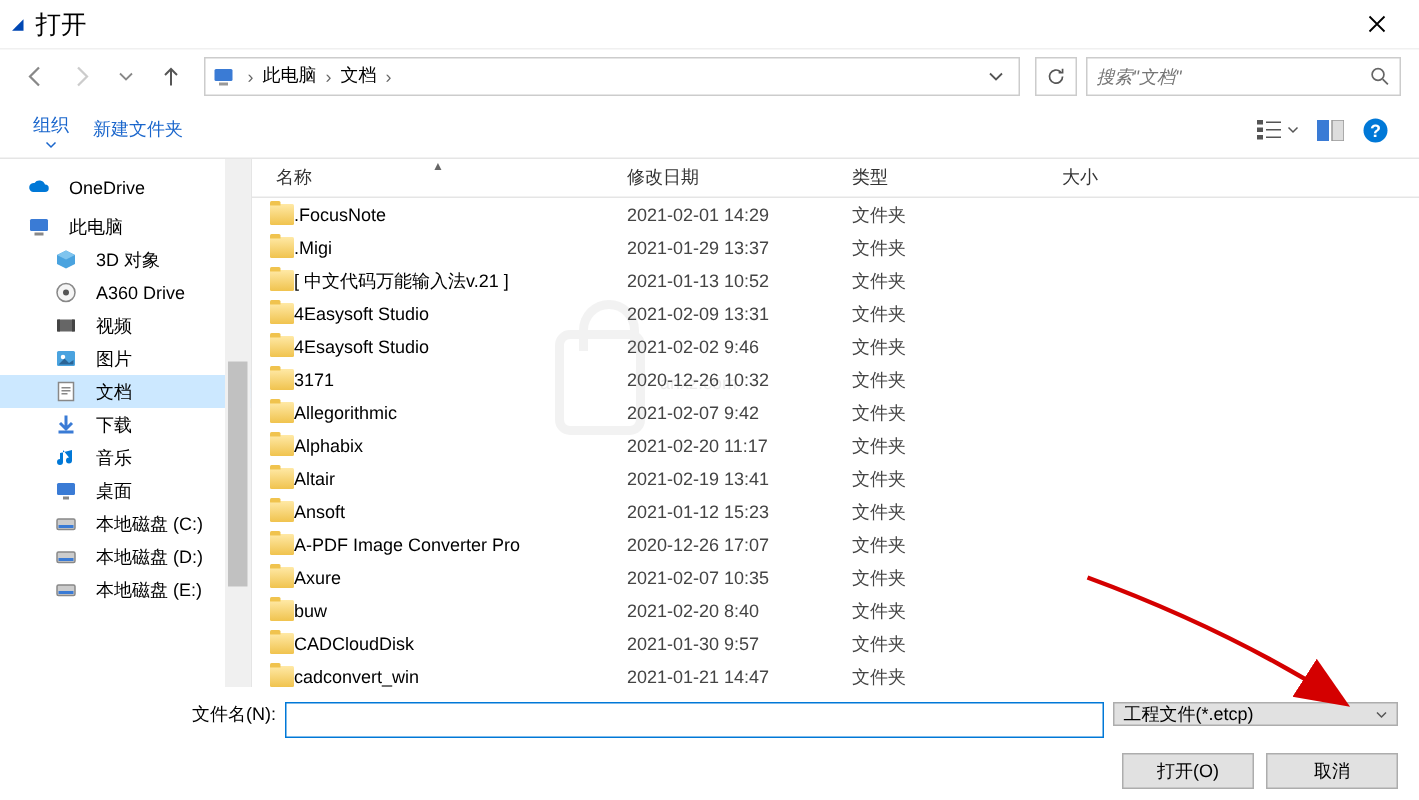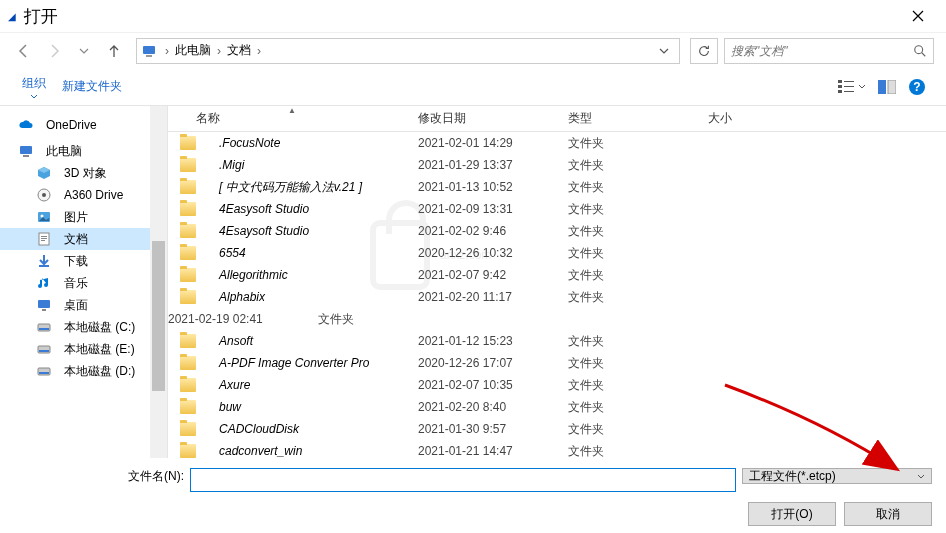--- a/index.html
+++ b/index.html
@@ -34,28 +34,28 @@
 .tree-item { display: flex; align-items: center; height: 22px; padding-left: 18px; cursor: pointer; gap: 12px; }
 .tree-item.l2 { padding-left: 36px; }
 .tree-item.selected { background: #cce8ff; }
 .tree-icon { width: 16px; height: 16px; display: flex; align-items: center; justify-content: center; }
 .tree-label { white-space: nowrap; }
 .sidebar-scroll { position: absolute; right: 0; top: 0; bottom: 0; width: 17px; background: #f0f0f0; }
 .sidebar-thumb { position: absolute; left: 2px; right: 2px; top: 135px; height: 150px; background: #c1c1c1; }
 
 .filelist { flex: 1; display: flex; flex-direction: column; position: relative; }
 .list-header { display: flex; height: 26px; border-bottom: 1px solid #e5e5e5; align-items: center; color: #333; }
-.col-name { width: 250px; padding-left: 28px; cursor: pointer; }
+.col-name { width: 250px; padding-left: 16px; cursor: pointer; }
 .col-date { width: 150px; cursor: pointer; }
 .col-type { width: 140px; cursor: pointer; }
 .col-size { width: 80px; cursor: pointer; }
 .sort-arrow { position: absolute; top: 0; left: 120px; color: #666; font-size: 8px; }
 .list-body { flex: 1; overflow: hidden; }
 .file-row { display: flex; height: 22px; align-items: center; cursor: pointer; }
-.file-name { width: 250px; display: flex; align-items: center; gap: 23px; padding-left: 12px; font-style: italic; }
+.file-name { width: 250px; display: flex; align-items: center; gap: 0; padding-left: 12px; }
 .folder-icon { width: 16px; height: 14px; background: linear-gradient(#ffe9a6, #f0c34e); border-radius: 1px; position: relative; }
 .folder-icon::before { content: ""; position: absolute; top: -2px; left: 0; width: 7px; height: 3px; background: #f0c34e; border-radius: 1px 1px 0 0; }
 .file-date { width: 150px; color: #444; }
 .file-type { width: 140px; color: #444; }
 .file-size { width: 80px; color: #444; }
 
 .footer { padding: 10px 14px; }
 .filename-row { display: flex; align-items: flex-start; gap: 6px; margin-bottom: 10px; }
 .filename-label { width: 170px; text-align: right; }
 .filename-input { flex: 1; height: 24px; border: 1px solid #0078d7; padding: 0 6px; outline: none; }
@@ -208,20 +208,30 @@
           <svg width="16" height="16" viewBox="0 0 16 16">
             <circle cx="8" cy="8" r="6" fill="#f5f5f5" stroke="#888"></circle>
             <circle cx="8" cy="8" r="2" fill="#555"></circle>
           </svg>
         </span>
         <span class="tree-label">A360 Drive</span>
       </div>
       <div class="tree-item l2">
         <span class="tree-icon">
           <svg width="16" height="16" viewBox="0 0 16 16">
+            <rect x="2" y="4" width="12" height="8" fill="#666" rx="1"></rect>
+            <rect x="2" y="4" width="2" height="8" fill="#444"></rect>
+            <rect x="12" y="4" width="2" height="8" fill="#444"></rect>
+          </svg>
+        </span>
+        <span class="tree-label">视频</span>
+      </div>
+      <div class="tree-item l2">
+        <span class="tree-icon">
+          <svg width="16" height="16" viewBox="0 0 16 16">
             <rect x="2" y="3" width="12" height="10" fill="#4aa3df" rx="1"></rect>
             <circle cx="6" cy="7" r="1.5" fill="#fff"></circle>
             <path d="M3 12 L7 8 L10 11 L13 9 L13 12 Z" fill="#2a6496"></path>
           </svg>
         </span>
         <span class="tree-label">图片</span>
       </div>
       <div class="tree-item l2 selected">
         <span class="tree-icon">
           <svg width="16" height="16" viewBox="0 0 16 16">
@@ -268,30 +278,30 @@
         </span>
         <span class="tree-label">本地磁盘 (C:)</span>
       </div>
       <div class="tree-item l2">
         <span class="tree-icon">
           <svg width="16" height="16" viewBox="0 0 16 16">
             <rect x="2" y="5" width="12" height="7" fill="#ccc" stroke="#888" rx="1"></rect>
             <rect x="3" y="9" width="10" height="2" fill="#3a7bd5"></rect>
           </svg>
         </span>
-        <span class="tree-label">本地磁盘 (E:)</span>
+        <span class="tree-label">本地磁盘 (D:)</span>
       </div>
       <div class="tree-item l2">
         <span class="tree-icon">
           <svg width="16" height="16" viewBox="0 0 16 16">
             <rect x="2" y="5" width="12" height="7" fill="#ccc" stroke="#888" rx="1"></rect>
             <rect x="3" y="9" width="10" height="2" fill="#3a7bd5"></rect>
           </svg>
         </span>
-        <span class="tree-label">本地磁盘 (D:)</span>
+        <span class="tree-label">本地磁盘 (E:)</span>
       </div>
       <div class="sidebar-scroll">
         <div class="sidebar-thumb"></div>
       </div>
   </div>
   <div class="filelist">
     <div class="list-header">
       <span class="sort-arrow">▲</span>
       <div class="col-name">名称</div>
       <div class="col-date">修改日期</div>
@@ -340,21 +350,21 @@
             <span class="folder-icon"></span>
             <span>4Esaysoft Studio</span>
           </div>
           <div class="file-date">2021-02-02 9:46</div>
           <div class="file-type">文件夹</div>
           <div class="file-size"></div>
         </div>
         <div class="file-row">
           <div class="file-name">
             <span class="folder-icon"></span>
-            <span>6554</span>
+            <span>3171</span>
           </div>
           <div class="file-date">2020-12-26 10:32</div>
           <div class="file-type">文件夹</div>
           <div class="file-size"></div>
         </div>
         <div class="file-row">
           <div class="file-name">
             <span class="folder-icon"></span>
             <span>Allegorithmic</span>
           </div>
@@ -365,21 +375,25 @@
         <div class="file-row">
           <div class="file-name">
             <span class="folder-icon"></span>
             <span>Alphabix</span>
           </div>
           <div class="file-date">2021-02-20 11:17</div>
           <div class="file-type">文件夹</div>
           <div class="file-size"></div>
         </div>
         <div class="file-row">
-          <div class="file-date">2021-02-19 02:41</div>
+          <div class="file-name">
+            <span class="folder-icon"></span>
+            <span>Altair</span>
+          </div>
+          <div class="file-date">2021-02-19 13:41</div>
           <div class="file-type">文件夹</div>
           <div class="file-size"></div>
         </div>
         <div class="file-row">
           <div class="file-name">
             <span class="folder-icon"></span>
             <span>Ansoft</span>
           </div>
           <div class="file-date">2021-01-12 15:23</div>
           <div class="file-type">文件夹</div>

